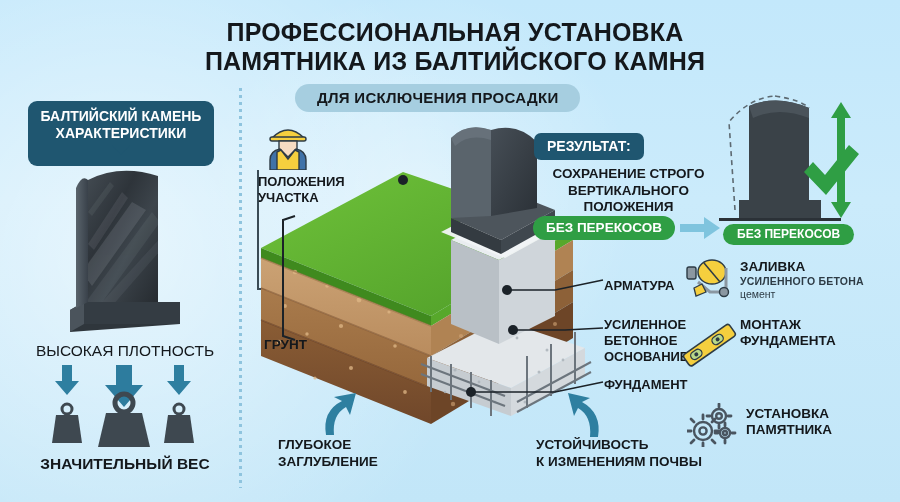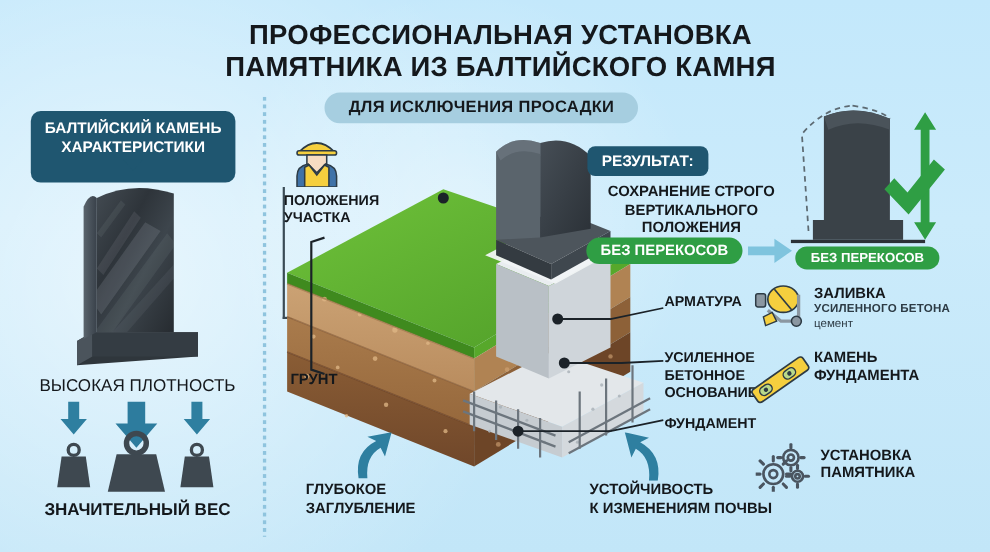--- a/index.html
+++ b/index.html
@@ -132,21 +132,21 @@
 
   #soil-bracket-label {
     left: 264px; top: 337px;
     font-weight: bold; font-size: 13.5px; color: #14181c;
   }
 
   
   .callout-label {
     font-weight: bold; font-size: 13px; line-height: 16px; color: #14181c;
   }
-  #lbl-armatura { left: 604px; top: 266px; text-align: center; }
+  #lbl-armatura { left: 604px; top: 278px; text-align: center; }
   #lbl-base { left: 604px; top: 317px; width: 92px; }
   #lbl-fundament { left: 604px; top: 377px; }
 
   
   #mixer-icon { left: 686px; top: 258px; width: 48px; height: 40px; }
   #pour-title {
     left: 740px; top: 259px;
     font-weight: bold; font-size: 13.5px; color: #14181c;
   }
   #pour-sub {
@@ -473,21 +473,21 @@
   <svg id="level-icon" class="abs" viewBox="0 0 56 52">
     <g transform="rotate(-35 28 26)">
       <rect x="0" y="18" width="56" height="14" rx="3" fill="#f5cf3e" stroke="#2d3b45" stroke-width="1.6"></rect>
       <rect x="6" y="21" width="12" height="8" rx="4" fill="#b9d98a" stroke="#2d3b45" stroke-width="1.3"></rect>
       <rect x="32" y="21" width="12" height="8" rx="4" fill="#b9d98a" stroke="#2d3b45" stroke-width="1.3"></rect>
       <circle cx="12" cy="25" r="2" fill="#2d3b45"></circle>
       <circle cx="38" cy="25" r="2" fill="#2d3b45"></circle>
     </g>
   </svg>
   <div id="mount-title" class="abs">
-    <div>КАМЕНЬ</div>
+    <div>МОНТАЖ</div>
     <div>ФУНДАМЕНТА</div>
   </div>
 
   <svg id="gears-icon" class="abs" viewBox="0 0 50 44">
     <g fill="none" stroke="#4a5560" stroke-width="2.4">
       <circle cx="16" cy="28" r="9"></circle>
       <circle cx="16" cy="28" r="3.6"></circle>
       <circle cx="32" cy="13" r="7"></circle>
       <circle cx="32" cy="13" r="2.8"></circle>
       <circle cx="38" cy="30" r="5"></circle>

